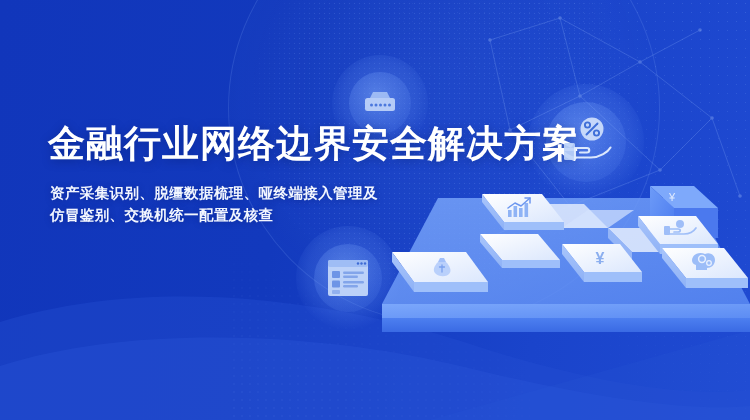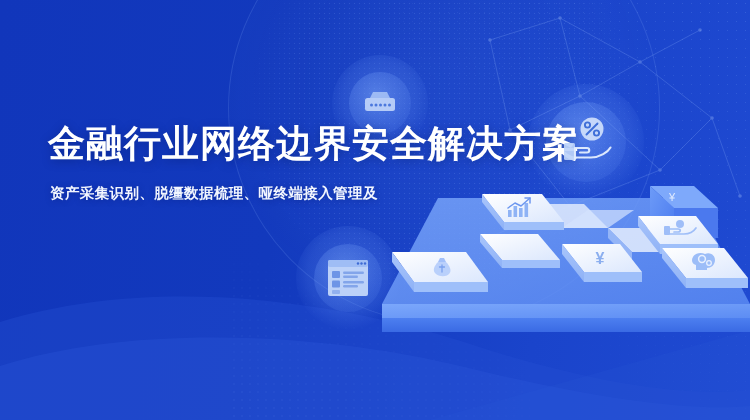--- a/index.html
+++ b/index.html
@@ -335,16 +335,17 @@
           <circle cx="19" cy="11" r="2.3" fill="none" stroke="#e8f0fe" stroke-width="1.3"></circle>
         </g>
       </g>
     </svg>
   </div>
 
   <div id="text-block">
     <h1 id="page-title">金融行业网络边界安全解决方案</h1>
     <div id="subtitle">
       <div>资产采集识别、脱缰数据梳理、哑终端接入管理及</div>
+      <div>仿冒鉴别、交换机统一配置及核查</div>
     </div>
   </div>
 
 </div>
 
 </body></html>

